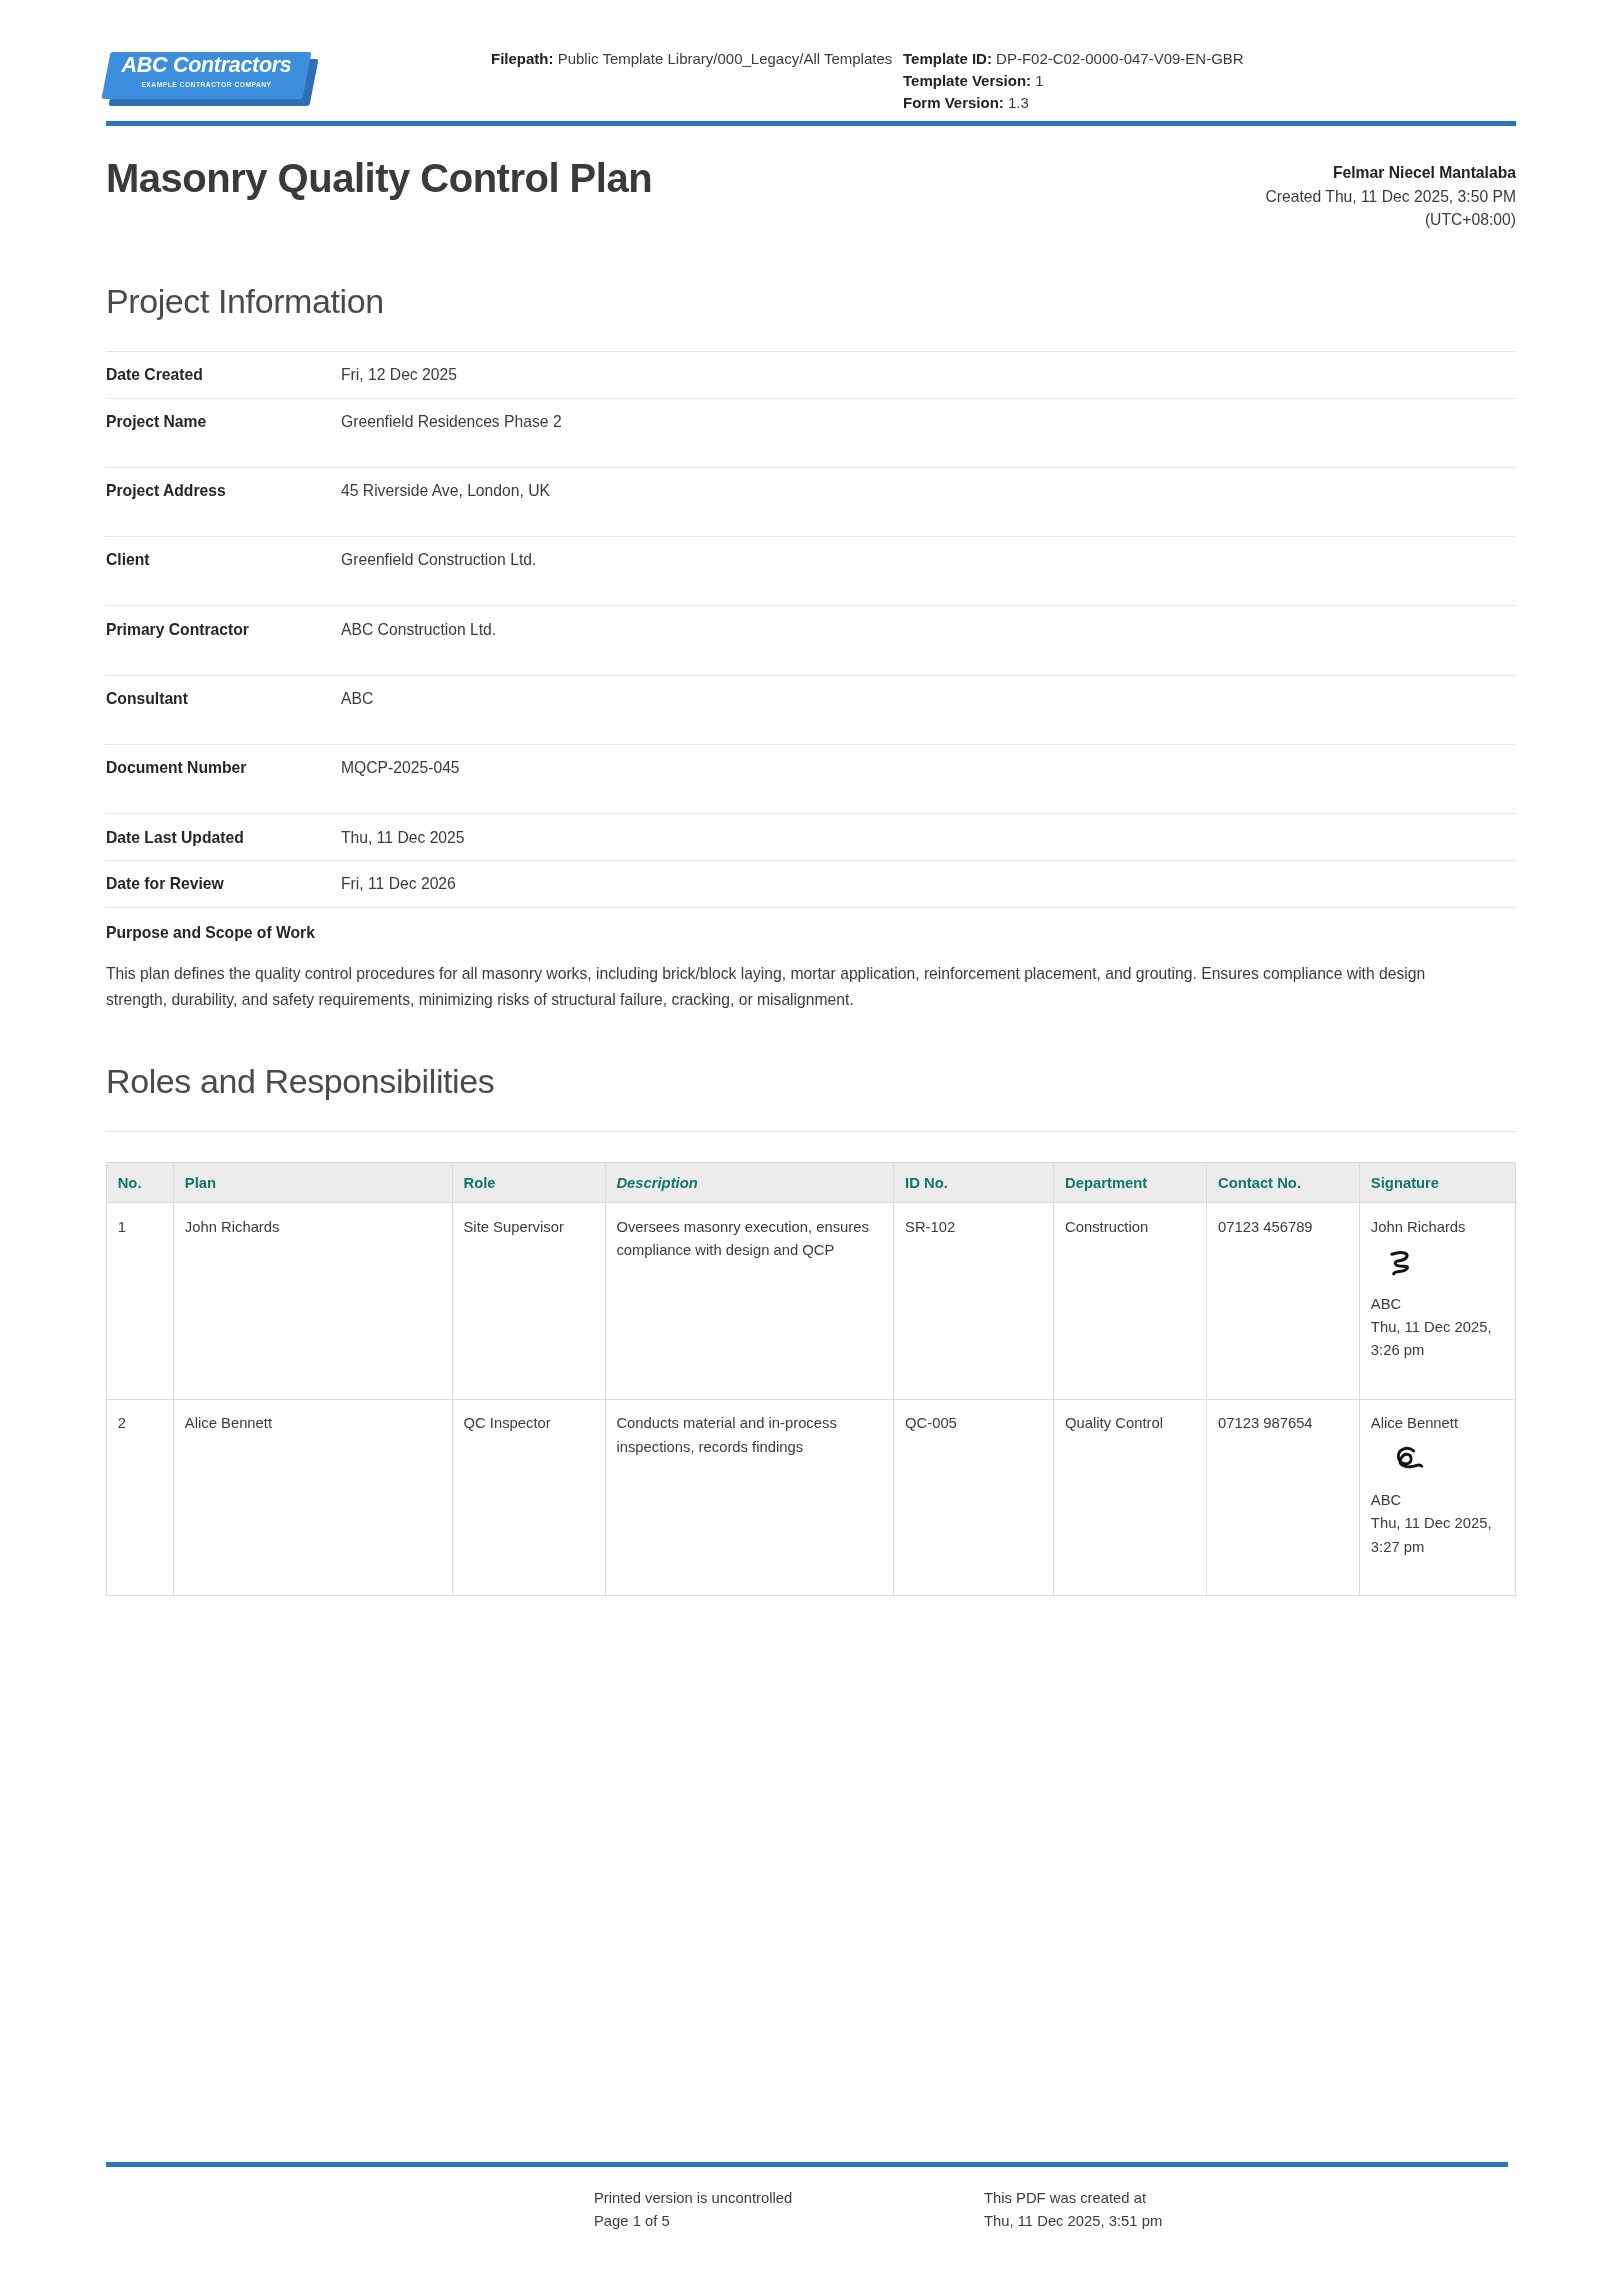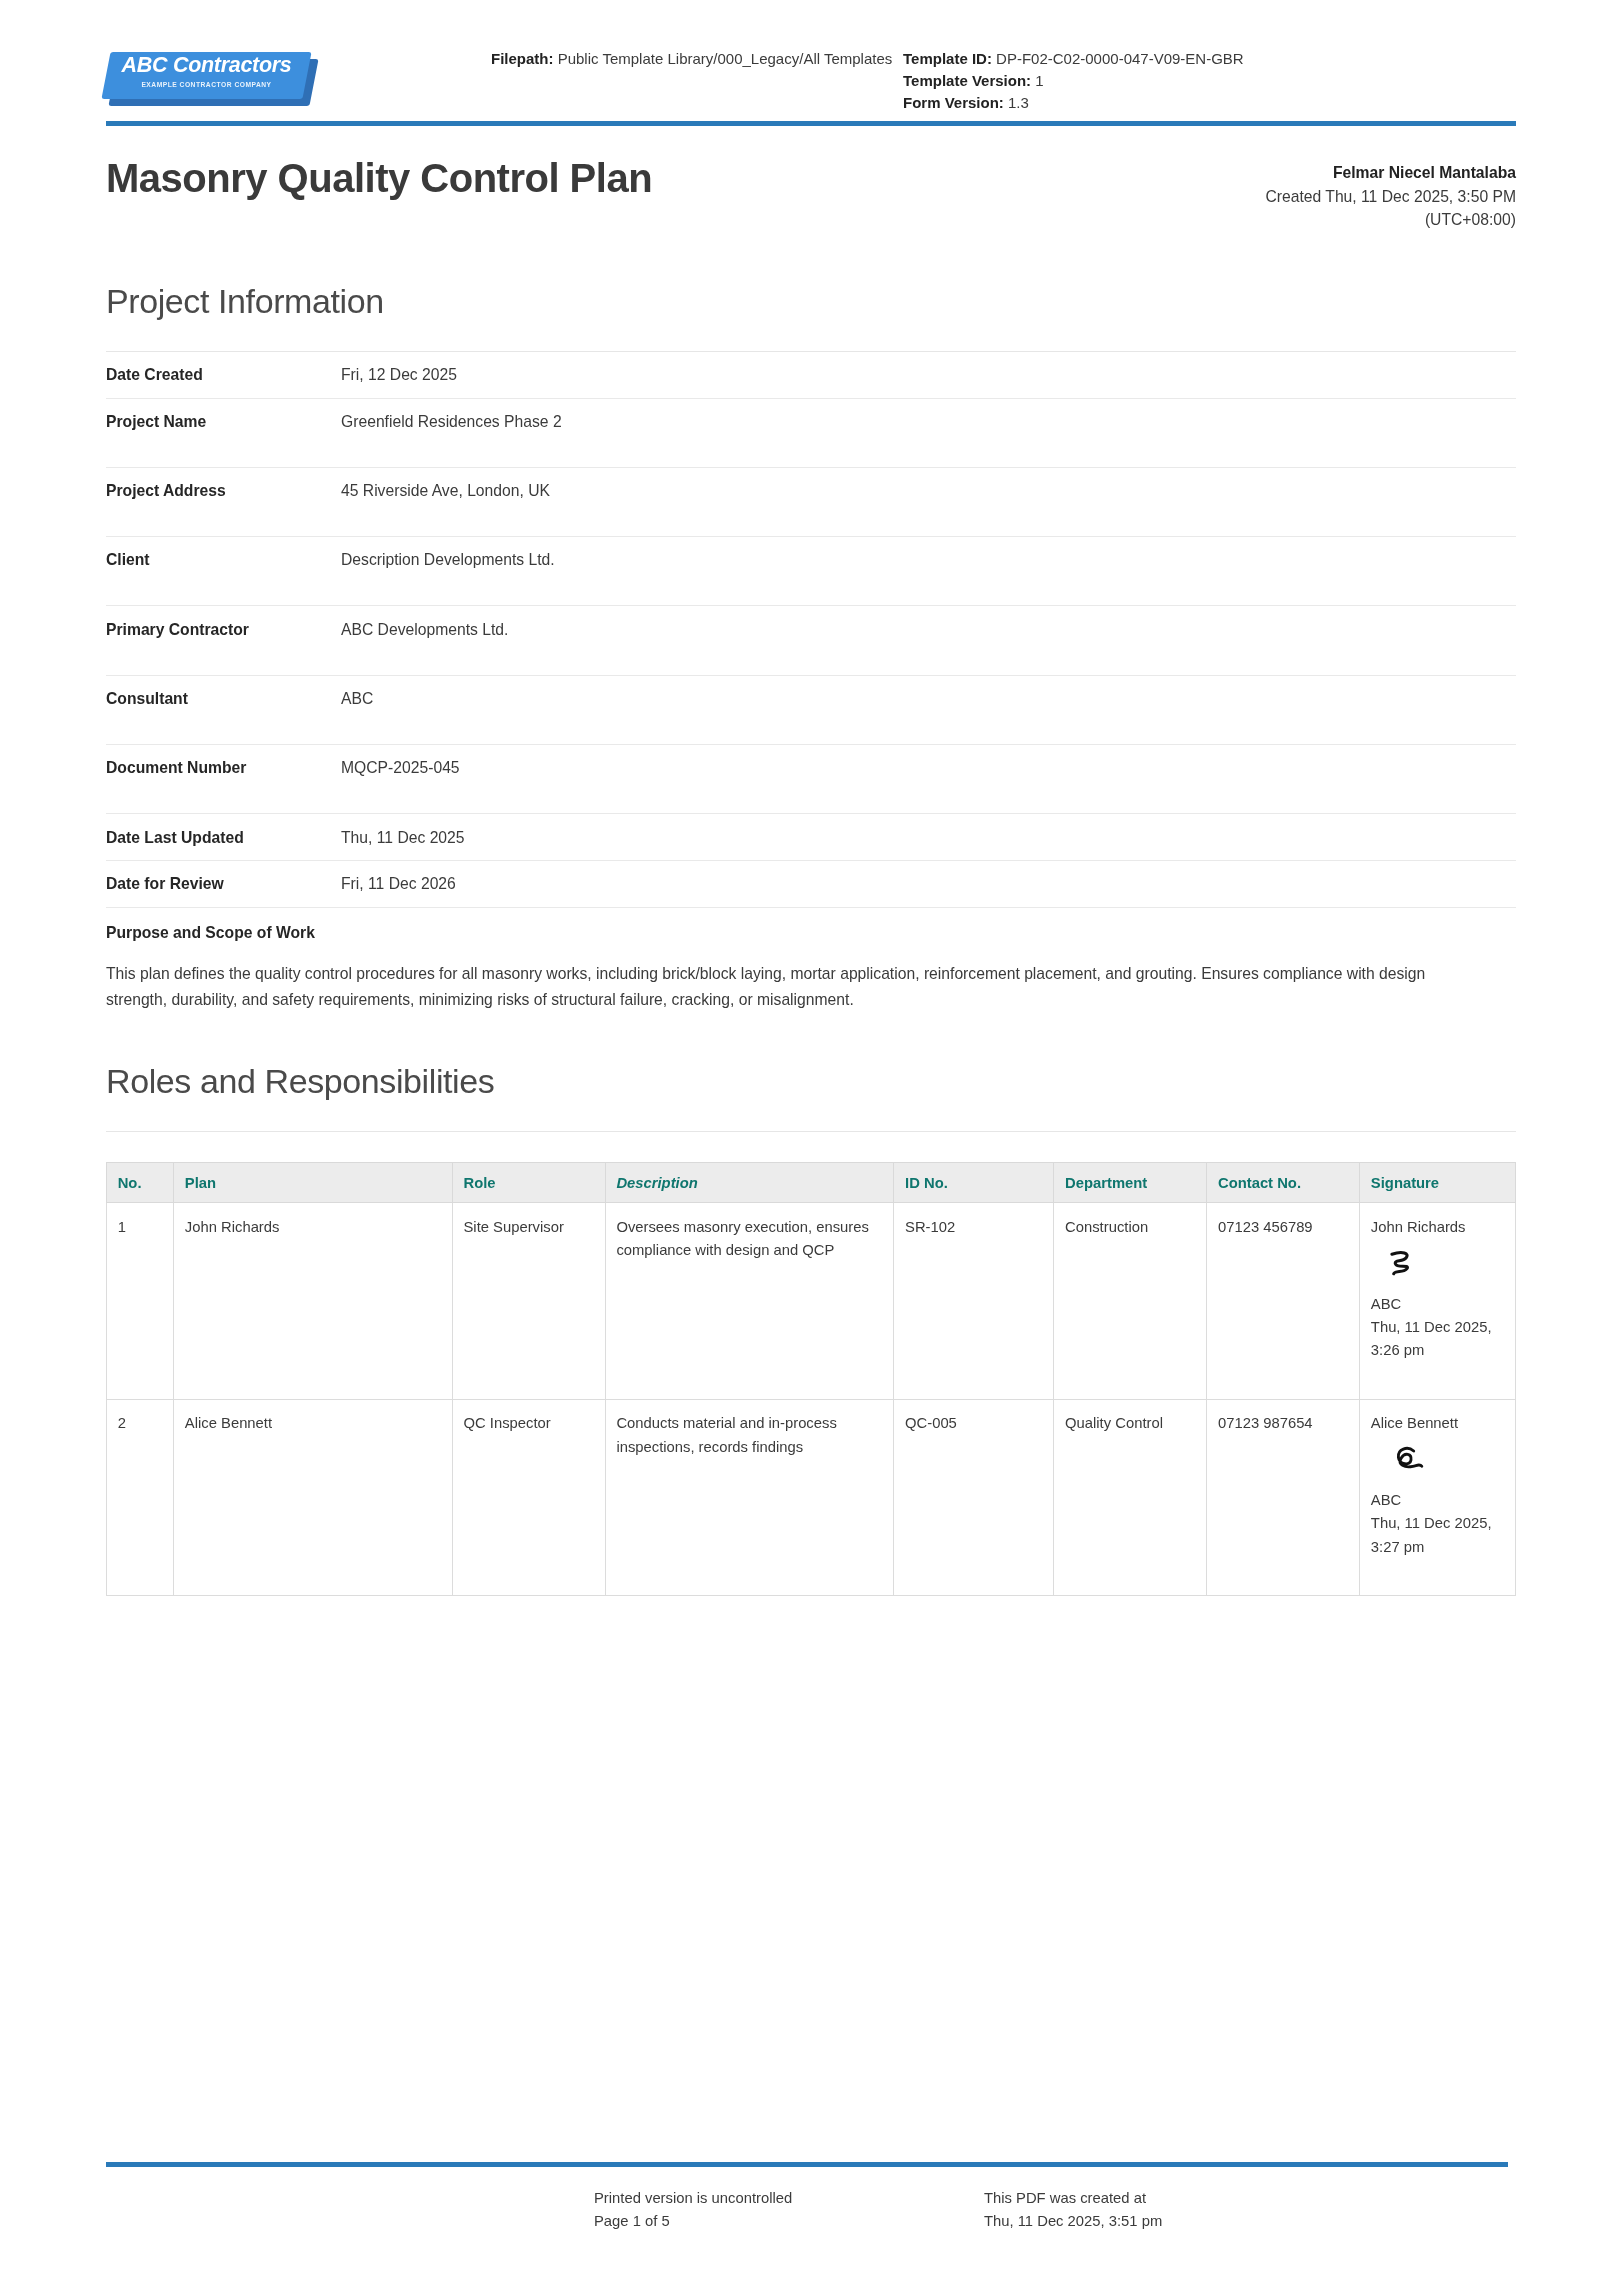--- a/index.html
+++ b/index.html
@@ -300,25 +300,25 @@
       <tr class="tall">
         <td class="k">Project Name</td>
         <td>Greenfield Residences Phase 2</td>
       </tr>
       <tr class="tall">
         <td class="k">Project Address</td>
         <td>45 Riverside Ave, London, UK</td>
       </tr>
       <tr class="tall">
         <td class="k">Client</td>
-        <td>Description Developments Ltd.</td>
+        <td>Greenfield Construction Ltd.</td>
       </tr>
       <tr class="tall">
         <td class="k">Primary Contractor</td>
-        <td>ABC Developments Ltd.</td>
+        <td>ABC Construction Ltd.</td>
       </tr>
       <tr class="tall">
         <td class="k">Consultant</td>
         <td>ABC</td>
       </tr>
       <tr class="tall">
         <td class="k">Document Number</td>
         <td>MQCP-2025-045</td>
       </tr>
       <tr>

